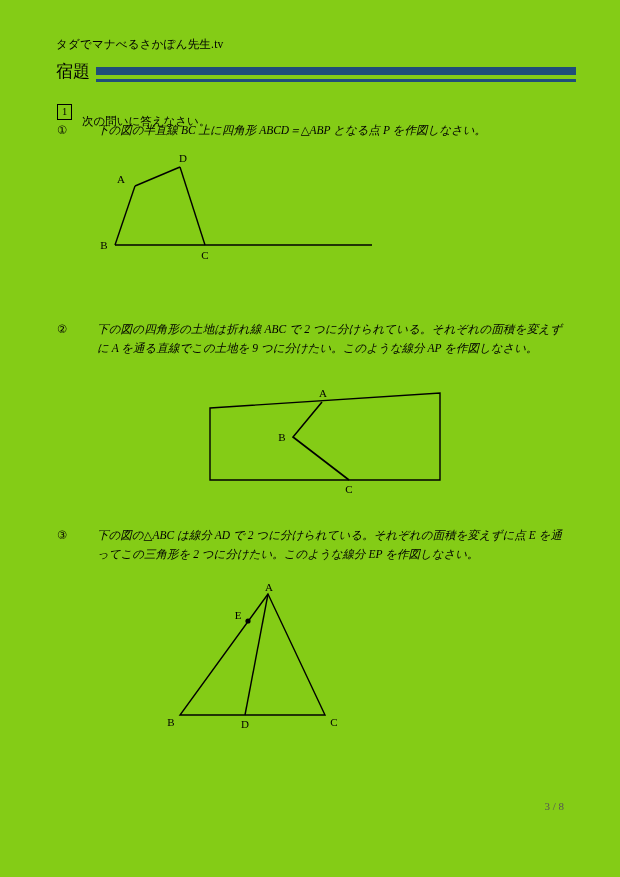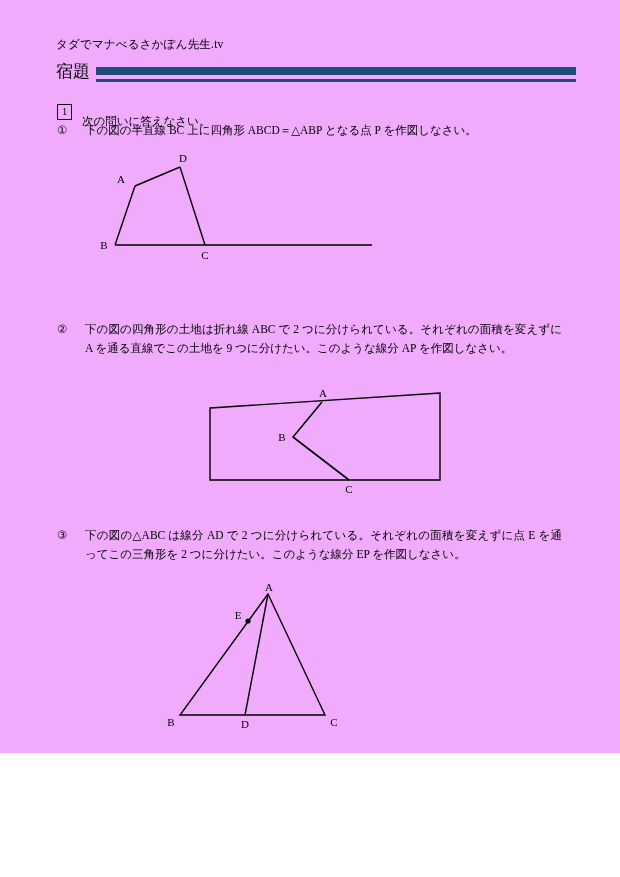--- a/index.html
+++ b/index.html
@@ -7,22 +7,22 @@
     padding: 0;
     background: #ffffff;
   }
   body {
     font-family: "Liberation Serif", "DejaVu Serif", serif;
     color: #000000;
   }
   .page {
     position: relative;
     width: 620px;
-    height: 753px;
-    background: #f0abfc;
+    height: 877px;
+    background: #84cc16;
     overflow: hidden;
   }
 
   
   .site-title {
     position: absolute;
     left: 56px;
     top: 37px;
     font-size: 11.5px;
     letter-spacing: 0.2px;
@@ -86,22 +86,23 @@
     line-height: 19px;
   }
   .item .marker {
     position: absolute;
     left: 0;
     top: 0;
     width: 16px;
   }
   .item .body {
     display: block;
-    margin-left: 28px;
+    margin-left: 40px;
     text-align: justify;
+    font-style: italic;
   }
 
   #item-1 { left: 57px; top: 121px; width: 500px; }
   #item-2 { left: 57px; top: 320px; width: 505px; }
   #item-3 { left: 57px; top: 526px; width: 505px; }
 
   
   .figure {
     position: absolute;
   }

